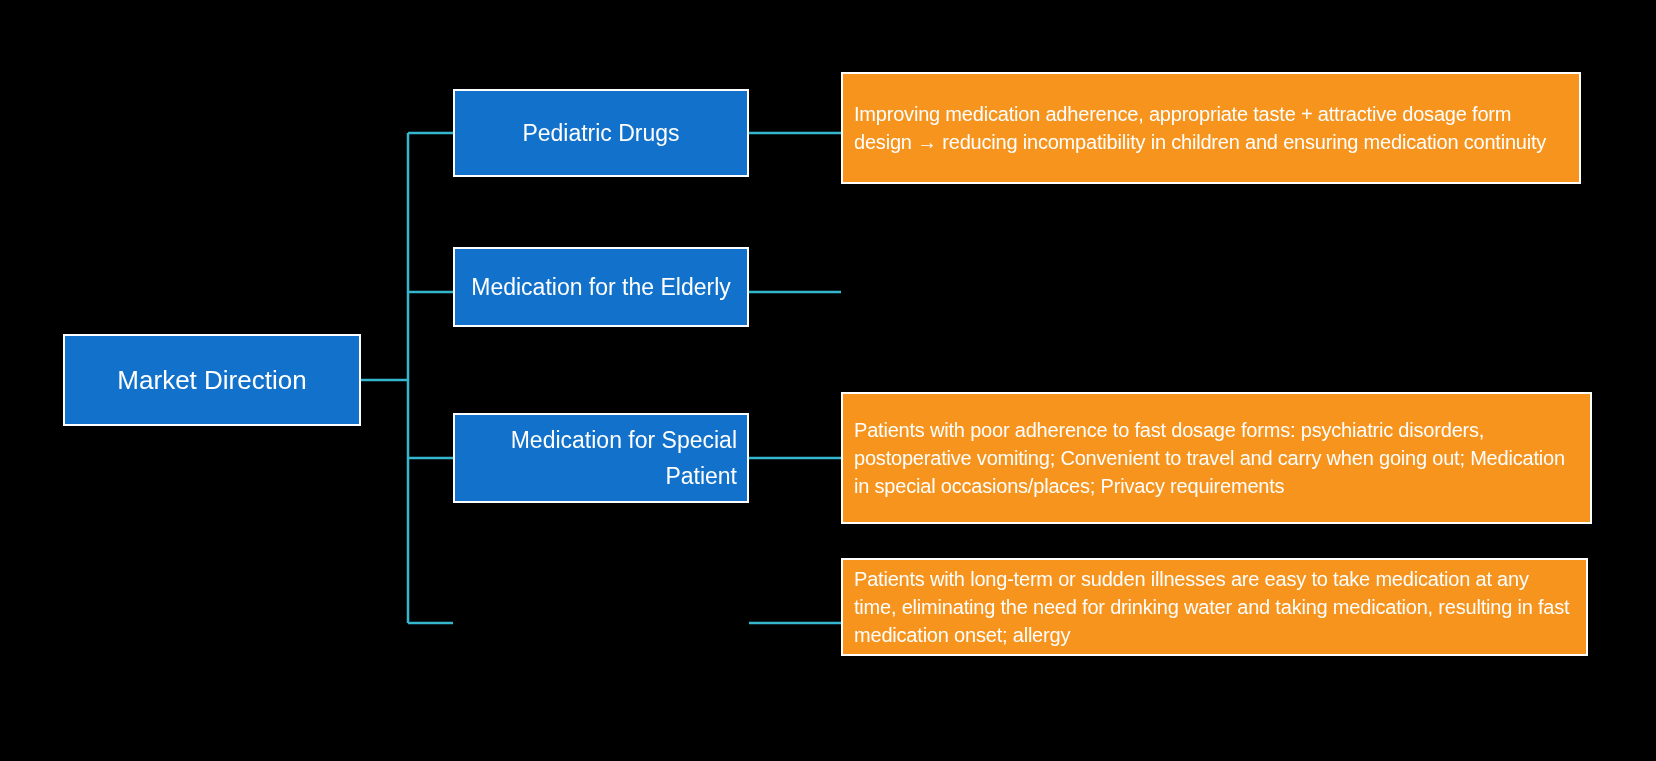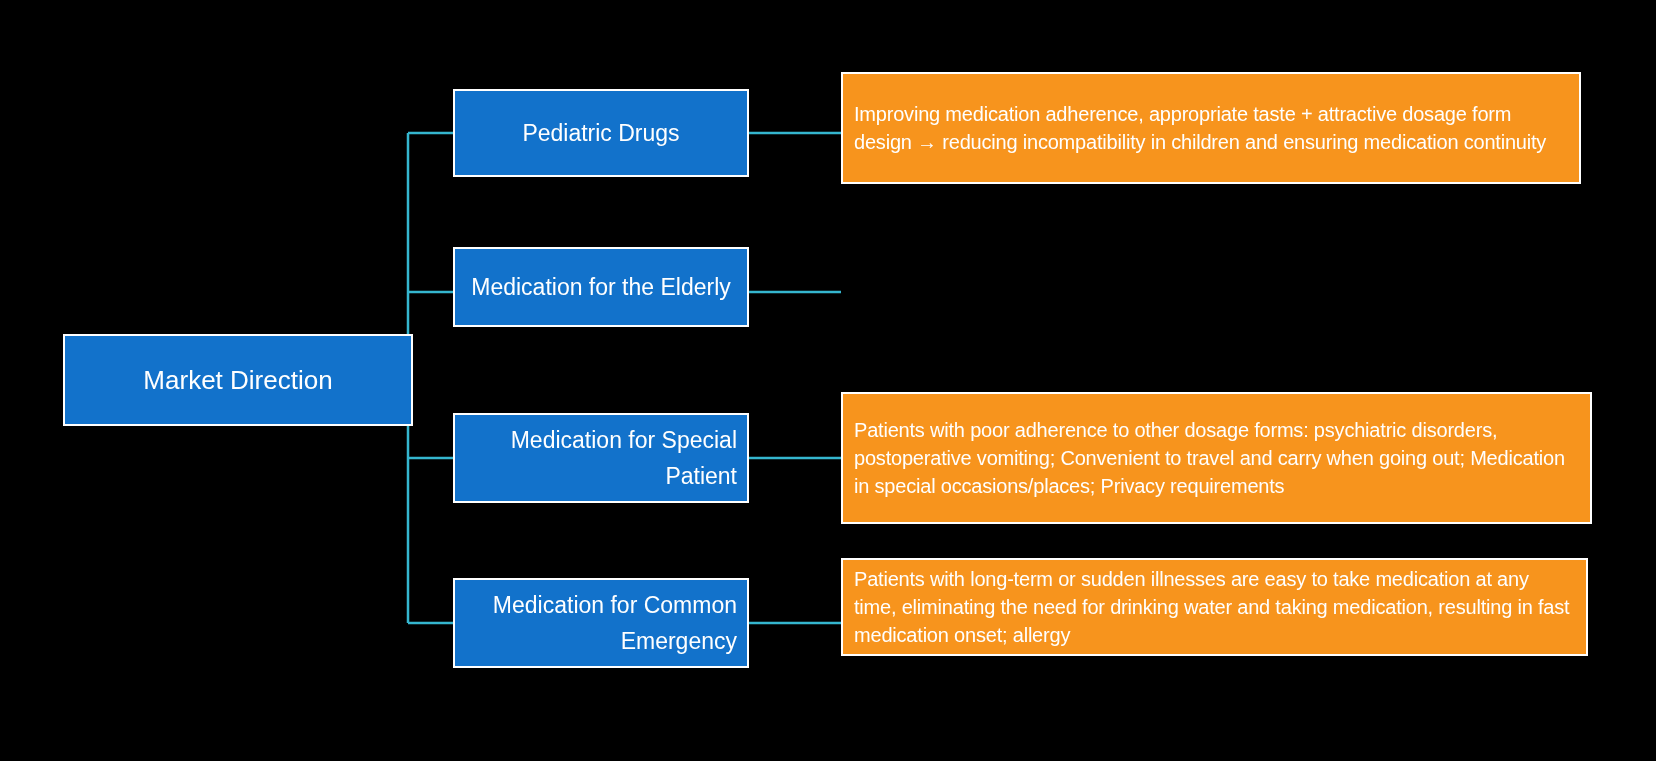--- a/index.html
+++ b/index.html
@@ -33,21 +33,21 @@
     justify-content: center;
     text-align: right;
     background: var(--node-fill);
     border: 2px solid var(--border);
     color: var(--text);
     font-size: 23px;
     line-height: 36px;
     padding: 2px 10px;
   }
   .root-node {
-    left: 63px; top: 334px; width: 350px; height: 92px;
+    left: 63px; top: 334px; width: 298px; height: 92px;
     font-size: 26px;
   }
   .branch-node { left: 453px; width: 296px; }
   .node-1 { top: 89px;  height: 88px; }
   .node-2 { top: 247px; height: 80px; }
   .node-3 { top: 413px; height: 90px; padding-left: 24px; }
   .node-4 { top: 578px; height: 90px; }
   .detail {
     position: absolute;
     left: 841px;
@@ -97,23 +97,20 @@
   </div>
 
   <div class="node branch-node node-2">
     <span>Medication for the Elderly</span>
   </div>
 
   <div class="node branch-node node-3">
     <span>Medication for Special Patient</span>
   </div>
   <div class="detail detail-3">
-    <span>Patients with poor adherence to other dosage forms: psychiatric disorders, postoperative vomiting; Convenient to travel and carry when going out; Medication in special occasions/places; Privacy requirements</span>
+    <span>Patients with poor adherence to fast dosage forms: psychiatric disorders, postoperative vomiting; Convenient to travel and carry when going out; Medication in special occasions/places; Privacy requirements</span>
   </div>
 
-  <div class="node branch-node node-4">
-    <span>Medication for Common Emergency</span>
-  </div>
   <div class="detail detail-4">
     <span>Patients with long-term or sudden illnesses are easy to take medication at any time, eliminating the need for drinking water and taking medication, resulting in fast medication onset; allergy</span>
   </div>
 
 </div>
 
 </body></html>

